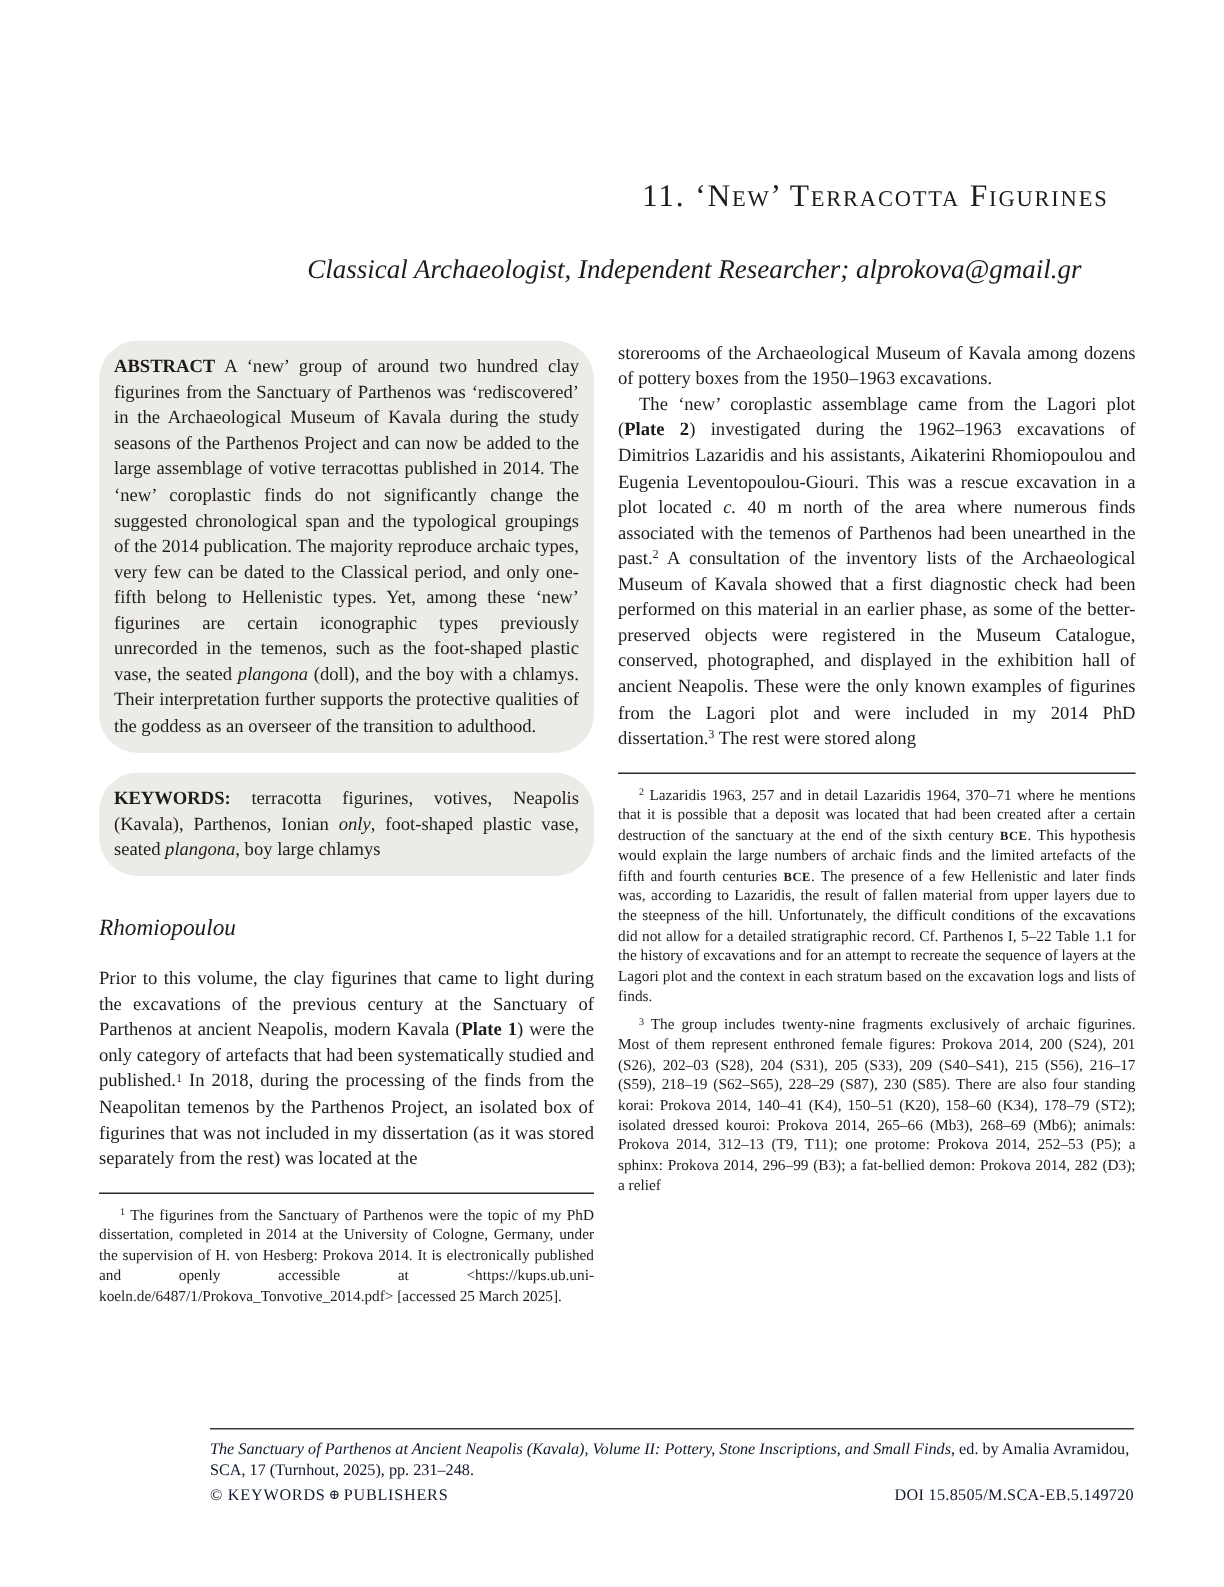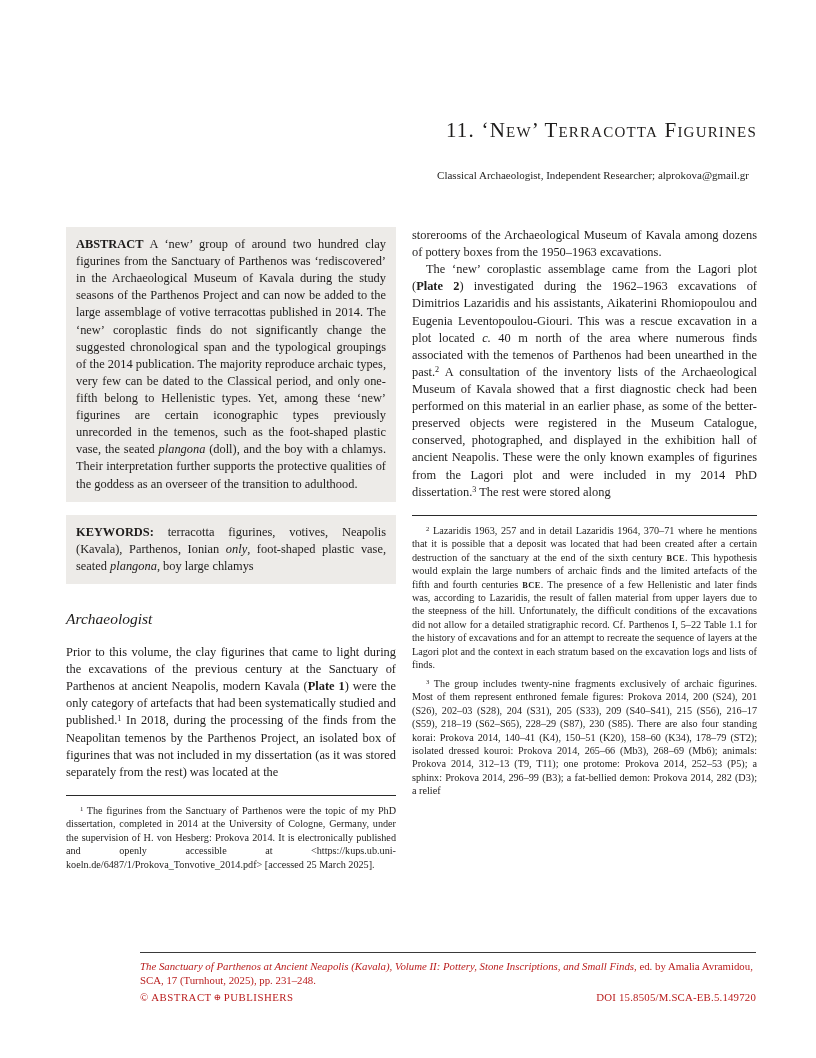--- a/index.html
+++ b/index.html
@@ -5,60 +5,61 @@
   html,body{margin:0;padding:0;background:#ffffff;}
   .page{
     position:relative;
     width:816px;height:1058px;
     background:#ffffff;
     font-family:"Liberation Serif","DejaVu Serif",serif;
     color:#1e1c1b;
     overflow:hidden;
   }
   
-  .header{position:absolute;left:66px;top:118px;width:691px;text-align:right;}
+  .header{position:absolute;left:48px;top:118px;width:691px;text-align:right;}
   .title{
     font-variant:small-caps;
     font-size:21px;letter-spacing:1.2px;font-weight:400;
     margin:0 0 26px 0;
   }
   .author{font-size:15.5px;margin:0 0 2px 0;}
-  .affiliation{font-size:11px;margin:8px;}
+  .affiliation{font-size:18px;font-style:italic;margin:18px;}
   
   .columns{
     position:absolute;left:66px;top:227px;width:691px;
     display:flex;gap:16px;align-items:flex-start;
   }
   .col-left{width:330px;}
   .col-right{width:345px;}
   .body-text{font-size:12.4px;line-height:1.38;text-align:justify;}
   .graybox{
     background:#edebe8;
     padding:9px 10px;
     box-sizing:border-box;
     width:330px;
+    border-radius:26px;
   }
   .graybox + .graybox-gap{height:13px;}
   .graybox p{margin:0;}
   .bold{font-weight:bold;}
   .ital{font-style:italic;}
   sup{font-size:0.66em;line-height:0;vertical-align:baseline;position:relative;top:-0.45em;}
   .section-heading{
     font-style:italic;font-size:15.5px;font-weight:400;
     margin:26px 0 16px 0;
   }
   .para{margin:0;}
   .para.indent{text-indent:14px;}
   
   .fn-rule{border:0;border-top:1px solid #2a2a2a;margin:14px 0 8px 0;width:100%;}
   .footnote{font-size:10.2px;line-height:1.32;text-align:justify;margin:0;text-indent:14px;}
   .footnote + .footnote{margin-top:5px;}
   .sc{font-size:0.82em;letter-spacing:0.4px;font-weight:bold;}
   
-  .footer{position:absolute;left:140px;top:952px;width:616px;color:#b91c1c;}
+  .footer{position:absolute;left:140px;top:952px;width:616px;color:#0f172a;}
   .footer-rule{border:0;border-top:1px solid #3a3a3a;margin:0 0 6px 0;width:100%;}
   .footer-cite{font-size:10.8px;line-height:1.3;margin:0 0 4px 0;text-align:left;}
   .footer-row{display:flex;justify-content:space-between;align-items:baseline;font-size:10.8px;}
   .brepols{letter-spacing:0.5px;}
   .brepols-logo{display:inline-block;font-size:9px;margin:0 2px;position:relative;top:-1px;}
   .doi{letter-spacing:0.2px;}
 </style>
 </head>
 <body>
 
@@ -76,21 +77,21 @@
       <div class="graybox body-text">
         <p><span class="bold">ABSTRACT</span><span> A ‘new’ group of around two hundred clay figurines from the Sanctuary of Parthenos was ‘rediscovered’ in the Archaeological Museum of Kavala during the study seasons of the Parthenos Project and can now be added to the large assemblage of votive terracottas published in 2014. The ‘new’ coroplastic finds do not significantly change the suggested chronological span and the typological groupings of the 2014 publication. The majority reproduce archaic types, very few can be dated to the Classical period, and only one-fifth belong to Hellenistic types. Yet, among these ‘new’ figurines are certain iconographic types previously unrecorded in the temenos, such as the foot-shaped plastic vase, the seated </span><span class="ital">plangona</span><span> (doll), and the boy with a chlamys. Their interpretation further supports the protective qualities of the goddess as an overseer of the transition to adulthood.</span></p>
       </div>
 
       <div class="graybox-gap"></div>
 
       <div class="graybox body-text">
         <p><span class="bold">KEYWORDS:</span><span> terracotta figurines, votives, Neapolis (Kavala), Parthenos, Ionian </span><span class="ital">only</span><span>, foot-shaped plastic vase, seated </span><span class="ital">plangona</span><span>, boy large chlamys</span></p>
       </div>
 
-      <h2 class="section-heading">Archaeologist</h2>
+      <h2 class="section-heading">Rhomiopoulou</h2>
 
       <p class="para body-text"><span>Prior to this volume, the clay figurines that came to light during the excavations of the previous century at the Sanctuary of Parthenos at ancient Neapolis, modern Kavala (</span><span class="bold">Plate 1</span><span>) were the only category of artefacts that had been systematically studied and published.</span><sup>1</sup><span> In 2018, during the processing of the finds from the Neapolitan temenos by the Parthenos Project, an isolated box of figurines that was not included in my dissertation (as it was stored separately from the rest) was located at the</span></p>
 
       <hr class="fn-rule">
 
       <p class="footnote"><sup>1</sup><span> The figurines from the Sanctuary of Parthenos were the topic of my PhD dissertation, completed in 2014 at the University of Cologne, Germany, under the supervision of H. von Hesberg: Prokova 2014. It is electronically published and openly accessible at &lt;https://kups.ub.uni-koeln.de/6487/1/Prokova_Tonvotive_2014.pdf&gt; [accessed 25 March 2025].</span></p>
 
     </div>
 
     <div class="col-right">
@@ -105,18 +106,18 @@
 
       <p class="footnote"><sup>3</sup><span> The group includes twenty-nine fragments exclusively of archaic figurines. Most of them represent enthroned female figures: Prokova 2014, 200 (S24), 201 (S26), 202–03 (S28), 204 (S31), 205 (S33), 209 (S40–S41), 215 (S56), 216–17 (S59), 218–19 (S62–S65), 228–29 (S87), 230 (S85). There are also four standing korai: Prokova 2014, 140–41 (K4), 150–51 (K20), 158–60 (K34), 178–79 (ST2); isolated dressed kouroi: Prokova 2014, 265–66 (Mb3), 268–69 (Mb6); animals: Prokova 2014, 312–13 (T9, T11); one protome: Prokova 2014, 252–53 (P5); a sphinx: Prokova 2014, 296–99 (B3); a fat-bellied demon: Prokova 2014, 282 (D3); a relief</span></p>
 
     </div>
   </div>
 
   <div class="footer">
     <hr class="footer-rule">
     <p class="footer-cite"><span class="ital">The Sanctuary of Parthenos at Ancient Neapolis (Kavala), Volume II: Pottery, Stone Inscriptions, and Small Finds</span><span>, ed. by Amalia Avramidou, SCA, 17 (Turnhout, 2025), pp. 231–248.</span></p>
     <div class="footer-row">
-      <span class="brepols"><span>© ABSTRACT</span><span class="brepols-logo">⊕</span><span>PUBLISHERS</span></span>
+      <span class="brepols"><span>© KEYWORDS</span><span class="brepols-logo">⊕</span><span>PUBLISHERS</span></span>
       <span class="doi">DOI 15.8505/M.SCA-EB.5.149720</span>
     </div>
   </div>
 
 </div>
 
 </body></html>

